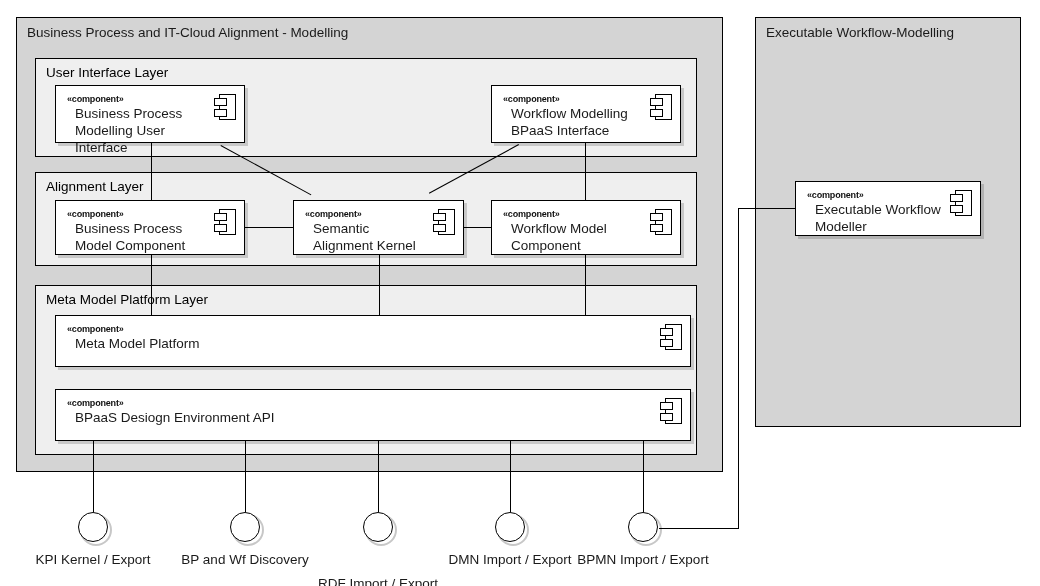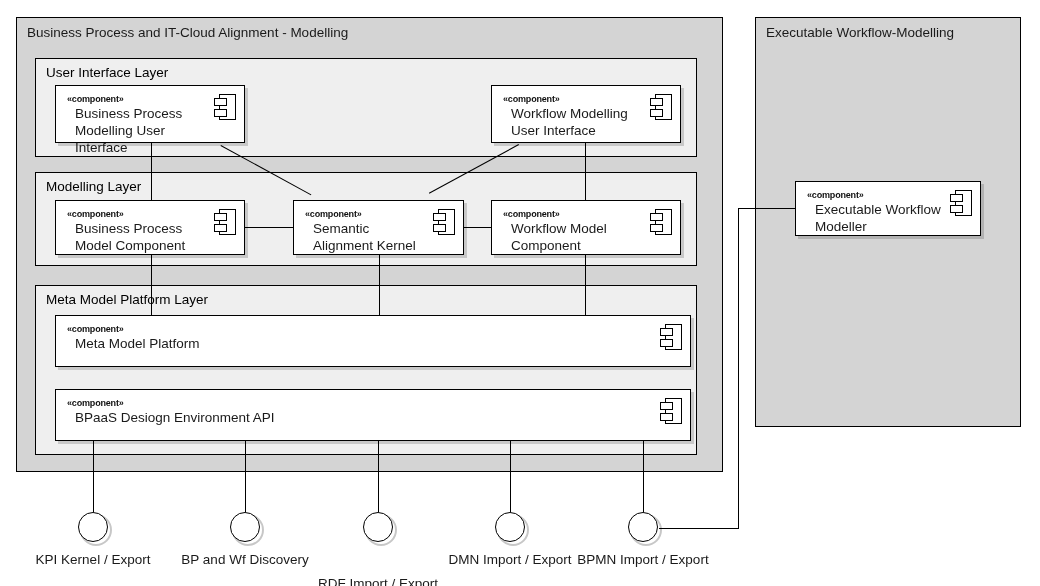--- a/index.html
+++ b/index.html
@@ -171,21 +171,21 @@
 
   <div class="package" style="left:755px; top:17px; width:266px; height:410px;">
     <div class="package-title">Executable Workflow-Modelling</div>
   </div>
 
   <div class="layer" style="left:35px; top:58px; width:662px; height:99px;">
     <div class="layer-title">User Interface Layer</div>
   </div>
 
   <div class="layer" style="left:35px; top:172px; width:662px; height:94px;">
-    <div class="layer-title">Modelling Layer</div>
+    <div class="layer-title">Alignment Layer</div>
   </div>
 
   <div class="layer" style="left:35px; top:285px; width:662px; height:170px;">
     <div class="layer-title">Meta Model Platform Layer</div>
   </div>
 
   <div class="line vline" style="left:151px; top:143px; height:57px;"></div>
 
   <div class="line vline" style="left:585px; top:143px; height:57px;"></div>
 
@@ -216,21 +216,21 @@
     <div class="cname">Business Process Modelling User Interface</div>
     <div class="cicon">
       <div class="body"></div>
         <div class="tab tab1"></div>
         <div class="tab tab2"></div>
     </div>
   </div>
 
   <div class="component" style="left:491px; top:85px; width:190px; height:58px;">
     <div class="stereo">«component»</div>
-    <div class="cname">Workflow Modelling User Interface</div>
+    <div class="cname">Workflow Modelling BPaaS Interface</div>
     <div class="cicon">
       <div class="body"></div>
         <div class="tab tab1"></div>
         <div class="tab tab2"></div>
     </div>
   </div>
 
   <div class="component" style="left:55px; top:200px; width:190px; height:55px;">
     <div class="stereo">«component»</div>
     <div class="cname">Business Process Model Component</div>

